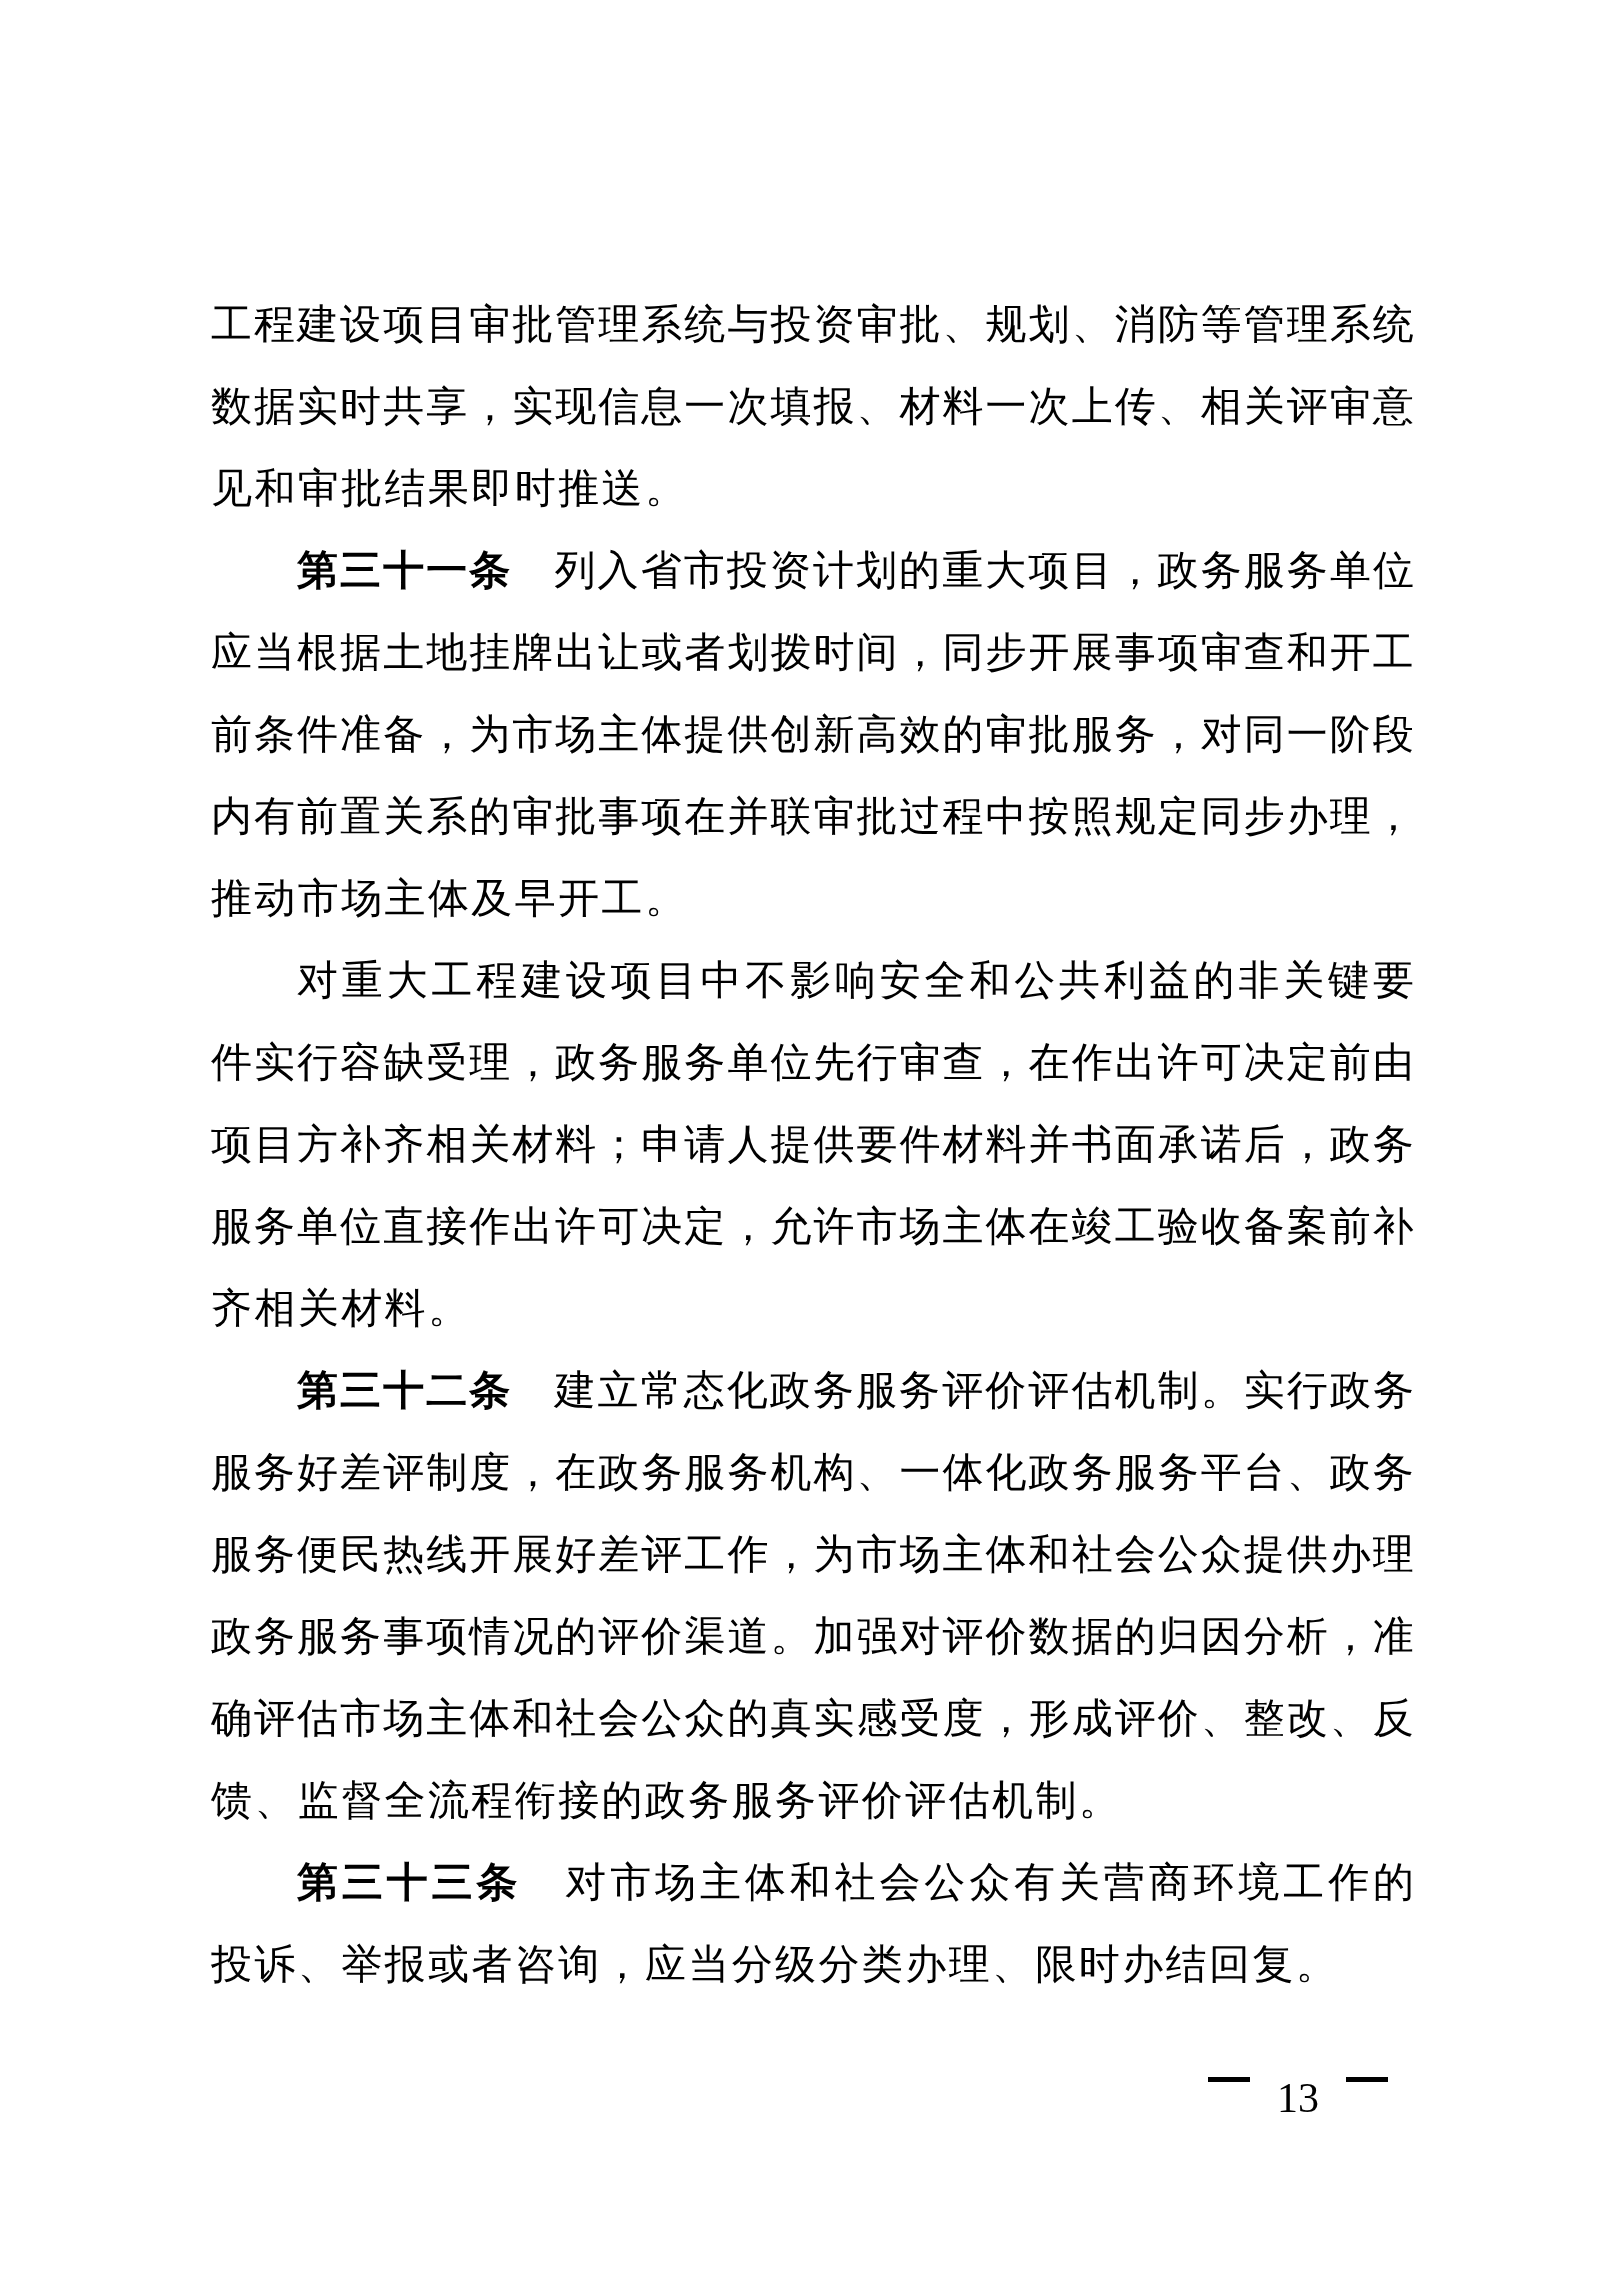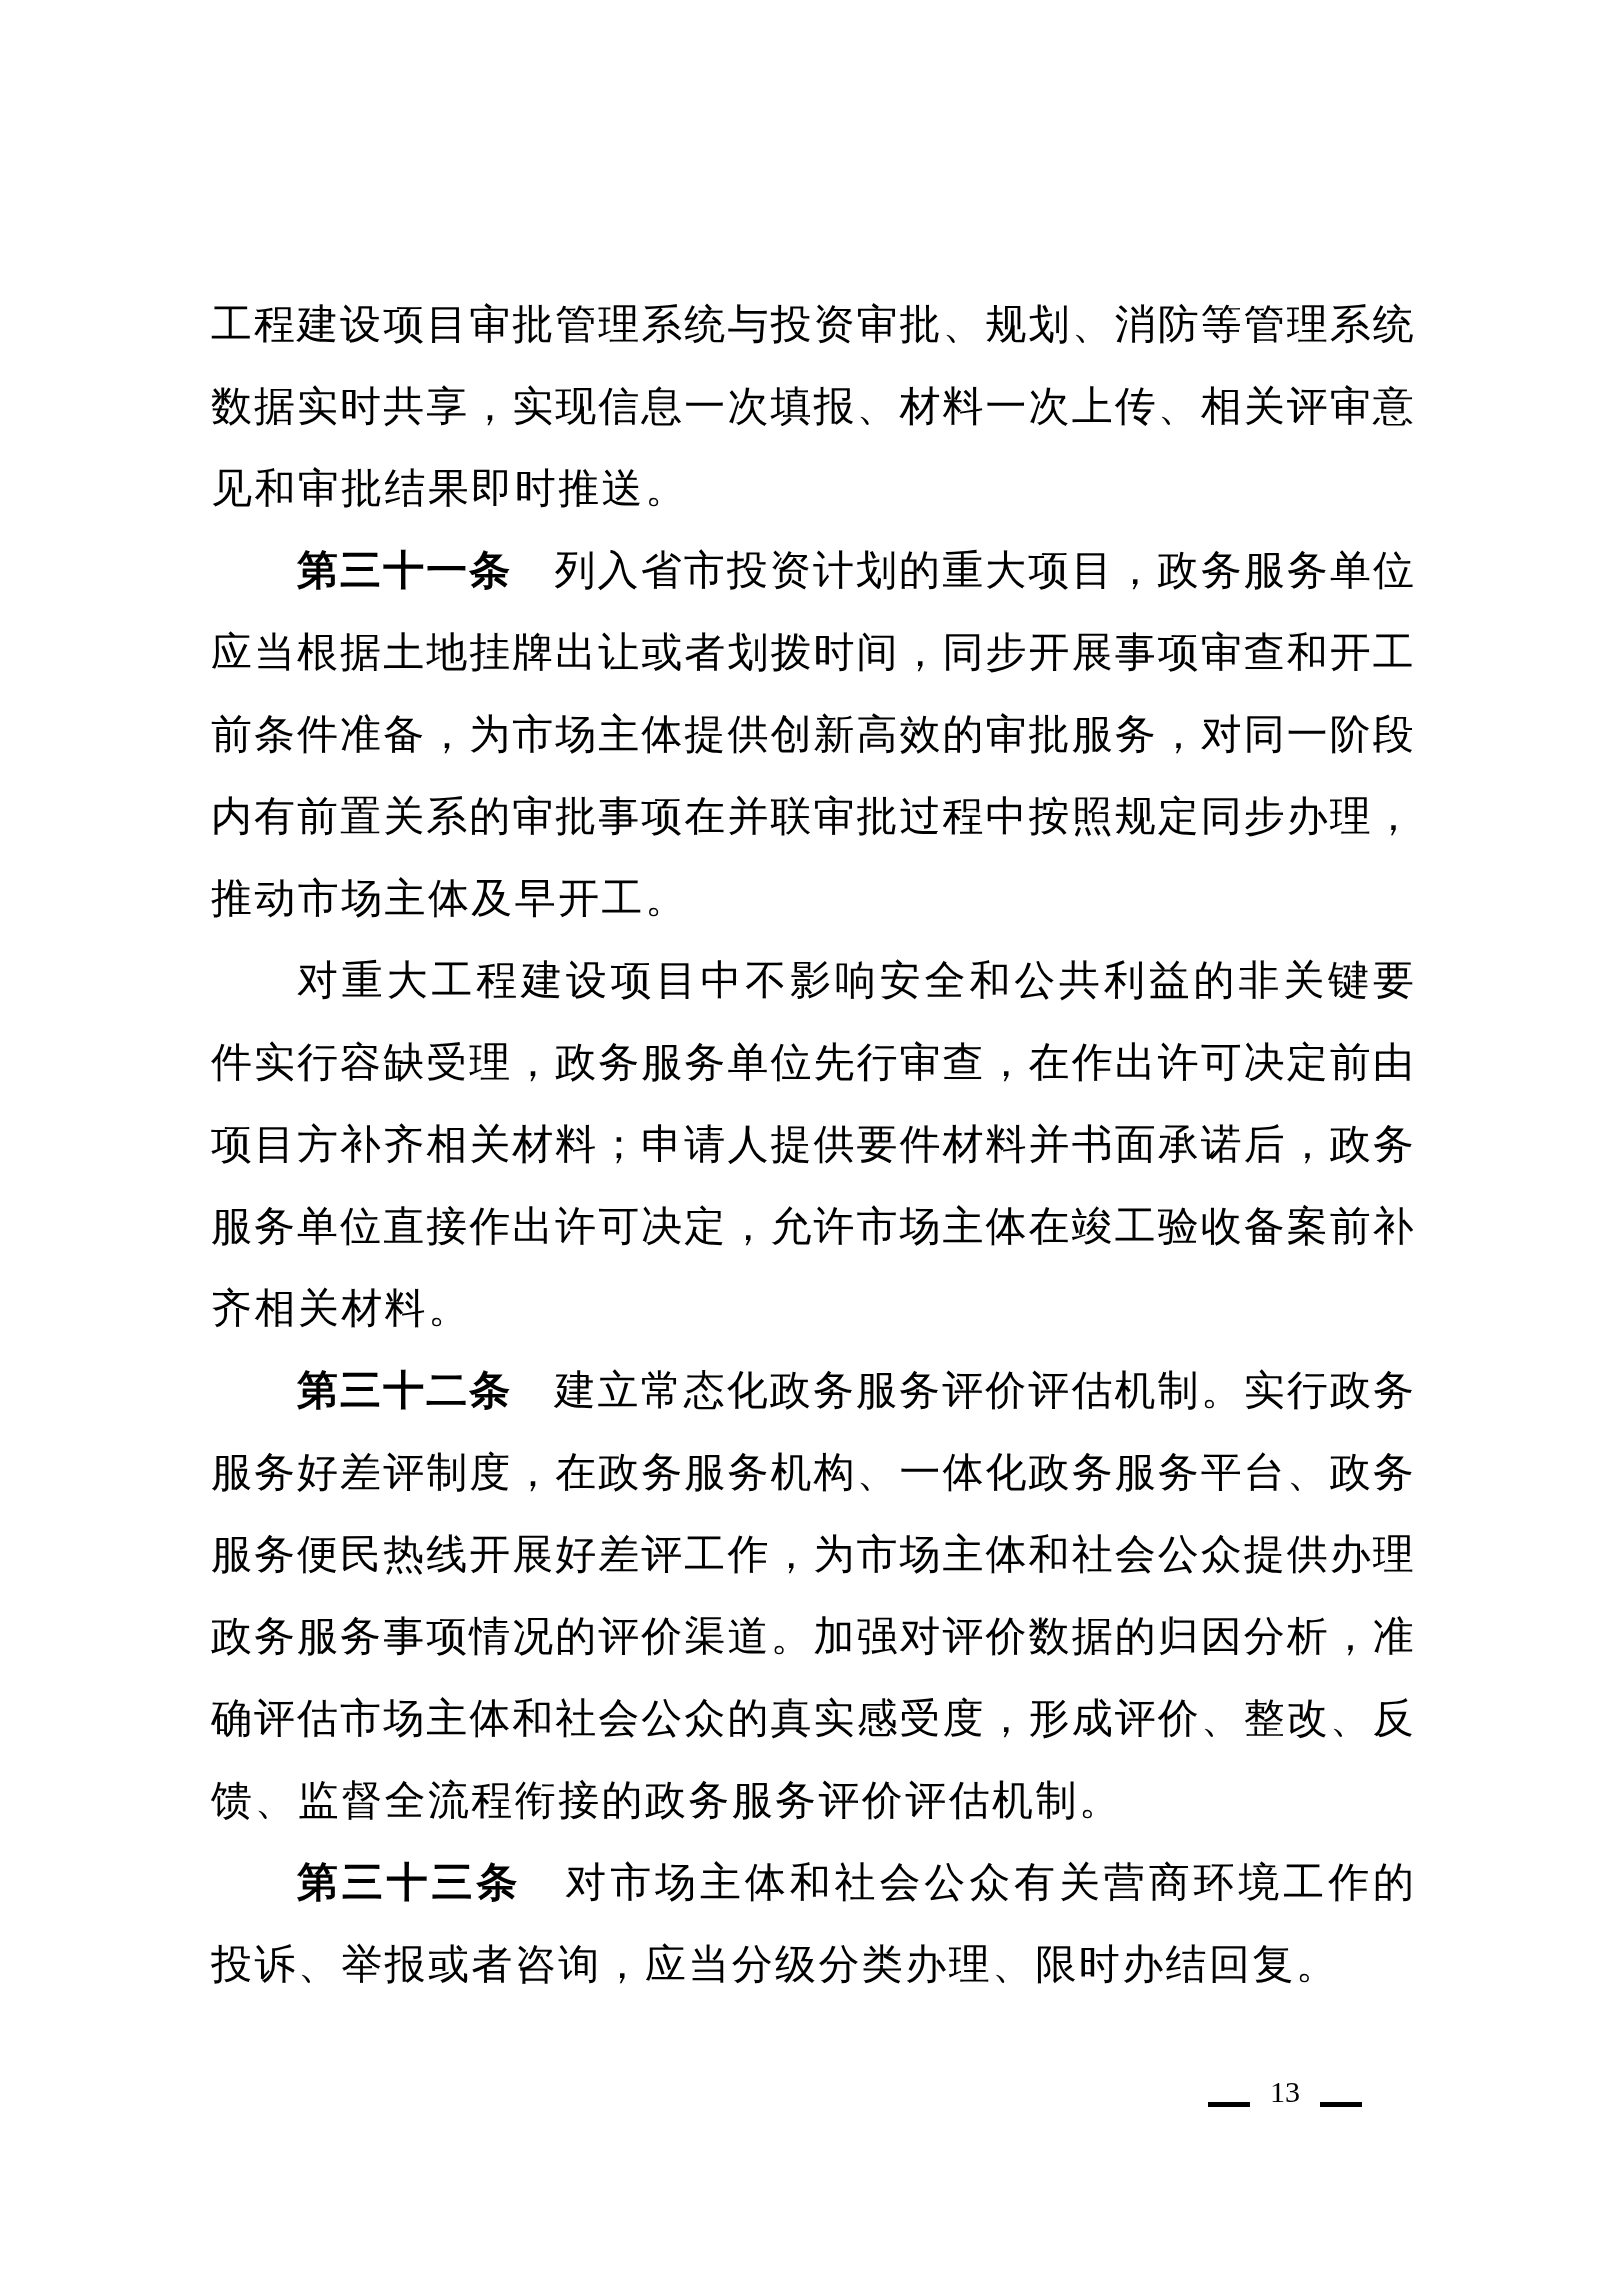--- a/index.html
+++ b/index.html
@@ -34,24 +34,24 @@
   .ch.b{
     font-family:"Liberation Sans","DejaVu Sans",sans-serif;
     font-weight:900;
   }
   .ch.gap{width:40px;}
   .footer{
     position:absolute;
     left:1208px;
     top:2077px;
     display:flex;
-    align-items:flex-end;
-    column-gap:20px;
+    align-items:flex-start;
+    column-gap:27px;
     font-family:"Liberation Serif","DejaVu Serif",serif;
-    font-size:30px;
+    font-size:42px;
     color:#000000;
   }
   .dash{display:block;width:42px;height:4.8px;background:#000000;}
   .pagenum{line-height:1;display:block;}
 </style>
 </head>
 <body>
 
 <div class="page">
 

